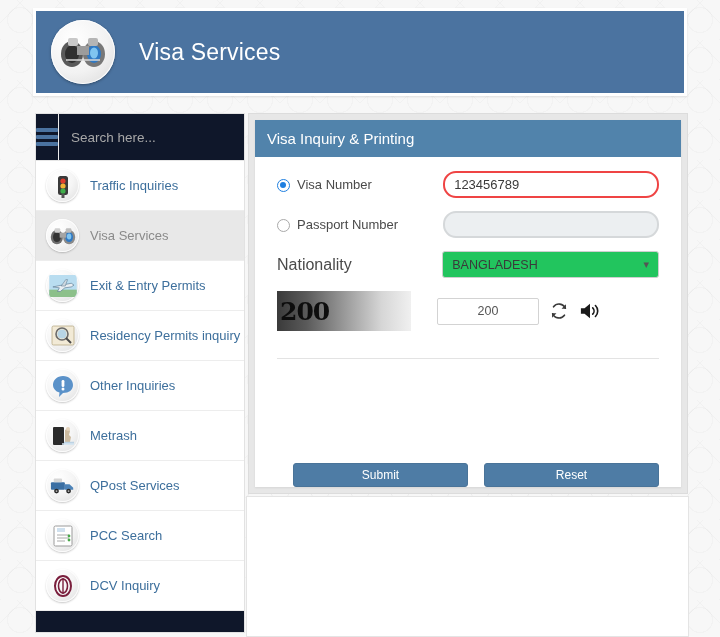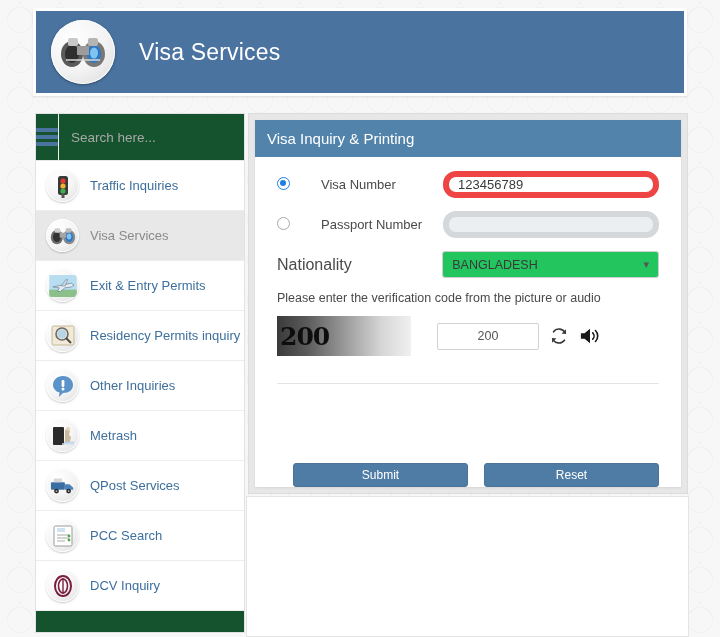--- a/index.html
+++ b/index.html
@@ -44,21 +44,21 @@
   }
   .header-title {
     color: #ffffff; font-size: 23px; margin-left: 24px;
     letter-spacing: 0.2px; font-weight: 400;
   }
 
   
   .sidebar {
     position: absolute; left: 35px; top: 113px;
     width: 210px; height: 520px;
-    background: #14532d;
+    background: #0f172a;
     border: 1px solid #e2e2e2;
     box-sizing: border-box;
     overflow: hidden;
   }
   .search-row {
     display: flex; align-items: center;
     height: 47px;
     border-bottom: 1px solid #e6e6e6;
     box-sizing: border-box;
   }
@@ -123,38 +123,38 @@
     color: #ffffff;
     height: 37px;
     display: flex; align-items: center;
     padding-left: 12px;
     font-size: 15px;
     box-sizing: border-box;
   }
   .card-body { padding: 14px 22px 0 22px; flex: 1; }
 
   .form-row { display: flex; align-items: center; margin-bottom: 13px; }
-  .radio-label { display: flex; align-items: flex-start; width: 168px; cursor: pointer; gap: 24px; }
+  .radio-label { display: flex; align-items: flex-end; width: 168px; cursor: pointer; }
   .radio {
     width: 13px; height: 13px; border-radius: 50%;
     border: 1.5px solid #a9a9a9; background: #fff;
     box-sizing: border-box; flex: 0 0 auto;
     position: relative;
   }
   .radio.checked { border-color: #1f7fe0; background: #ffffff; }
   .radio.checked::after {
     content: ""; position: absolute; left: 2px; top: 2px;
     width: 6px; height: 6px; border-radius: 50%; background: #1f7fe0;
   }
   .radio-text { font-size: 13px; color: #4a4a4a; margin-left: 7px; }
   .field-label { width: 168px; font-size: 16px; color: #4a4a4a; }
 
   .text-input {
     width: 218px; height: 27px;
-    border: 6px solid #ef4444; border-radius: 13px;
+    border: 2px solid #ef4444; border-radius: 13px;
     background: #ffffff;
     font-size: 13px; color: #3a3a3a;
     padding: 0 9px; box-sizing: border-box;
     outline: none;
     font-family: "Liberation Sans", sans-serif;
   }
   .text-input.disabled { background: #eceff1; border-color: #d5d8da; }
 
   .select-input {
     width: 220px; height: 27px;
@@ -391,21 +391,20 @@
         </div>
 
         <div class="form-row">
           <div class="field-label">Nationality</div>
           <div class="select-input">
             <span>BANGLADESH</span>
             <span class="chev">▾</span>
           </div>
         </div>
 
-        <div class="verify-text">Please enter the verification code from the picture or audio</div>
 
         <div class="captcha-row">
           <div class="captcha-img">
             <span class="captcha-text">200</span>
           </div>
           <input class="captcha-input" type="text" value="200" style="">
           <span class="icon-btn">
             <svg width="20" height="20" viewBox="0 0 22 22">
               <path d="M18 8 A7.5 7.5 0 0 0 5 6.4" fill="none" stroke="#3a3a3a" stroke-width="1.8" stroke-linecap="round"></path>
               <path d="M4 14 A7.5 7.5 0 0 0 17 15.6" fill="none" stroke="#3a3a3a" stroke-width="1.8" stroke-linecap="round"></path>

